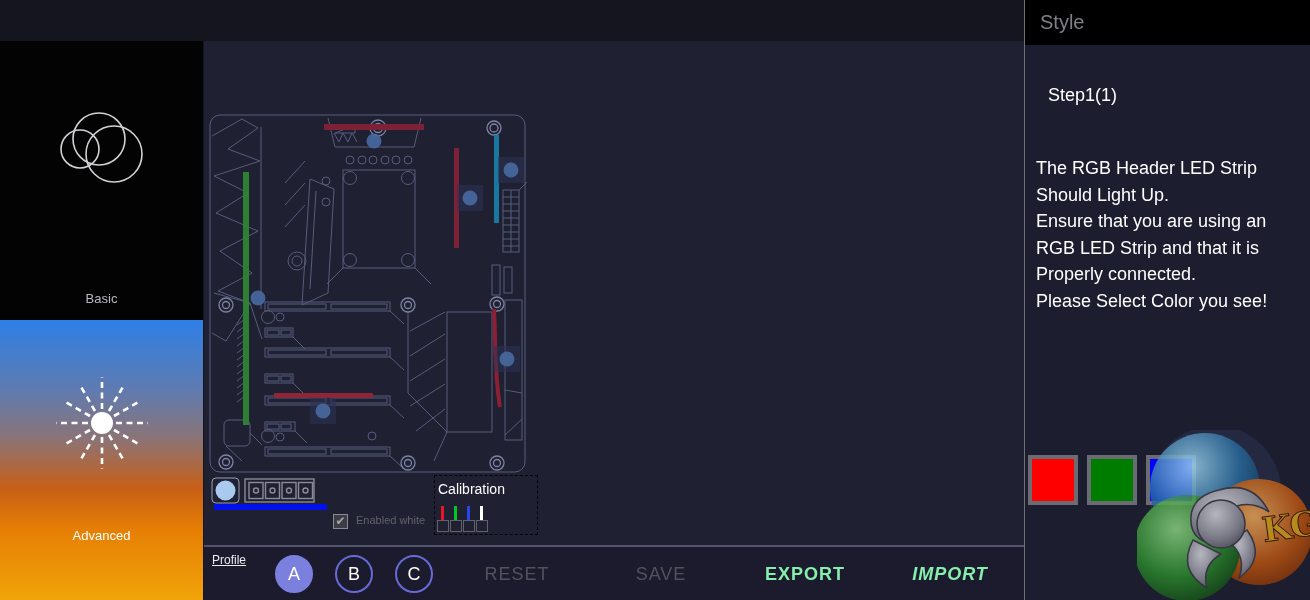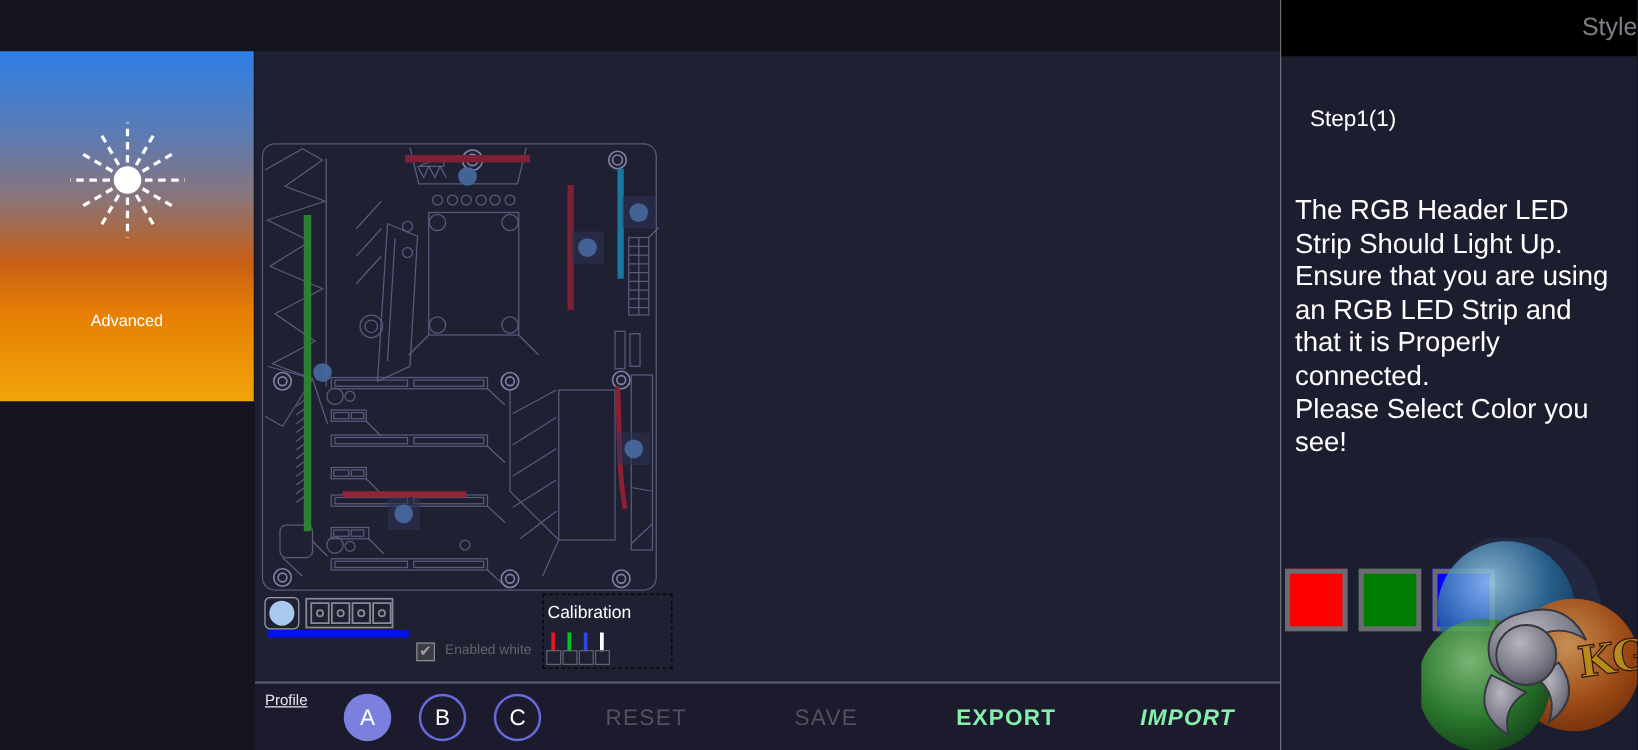--- a/index.html
+++ b/index.html
@@ -68,36 +68,46 @@
             font-family:"Liberation Sans",sans-serif; cursor:pointer; }
   .action.disabled { color:#52525e; cursor:default; }
   .action.enabled { color:#86efac; font-weight:bold; }
   .act-reset { left:313px; } .act-save { left:457px; }
   .act-export { left:601px; } .act-import { left:746px;font-style:italic; }
 
   
   .stylepanel { position:absolute; left:1024px; top:0; width:286px; height:600px;
                 background:#1d1d30; border-left:1px solid #6f6f78; overflow:hidden; }
   .sp-header { height:45px; background:#000; color:#7f7f88; font-size:20px;
-               line-height:45px; padding-left:15px;text-align:right; }
+               line-height:45px; padding-left:15px; }
   .sp-step { position:absolute; left:23px; top:85px; color:#fff; font-size:18px; }
   .sp-text { position:absolute; left:11px; top:155px; width:260px; color:#fff;
-             font-size:22px; line-height:26.5px; white-space:pre-line; }
+             font-size:18px; line-height:26.5px; white-space:pre-line; }
   .swatches { position:absolute; left:3px; top:455px; display:flex; gap:9px; }
   .swatch { width:50px; height:50px; border:4px solid #6b6b73; cursor:pointer; }
   .kg-watermark { position:absolute; left:112px; top:430px; opacity:.82;
                   pointer-events:none; }
 </style>
 </head>
 <body>
 
 <div class="screen">
 
 
   <aside class="sidebar">
+    <div class="side-item side-basic">
+      <svg class="side-icon" width="110" height="110" viewBox="0 0 110 110">
+        <g fill="none" stroke="#e9e9ef" stroke-width="1.6" opacity=".9">
+          <circle cx="52" cy="48" r="26"></circle>
+          <circle cx="33" cy="58" r="19"></circle>
+          <circle cx="67" cy="63" r="28"></circle>
+        </g>
+      </svg>
+      <div class="side-label">Basic</div>
+    </div>
     <div class="side-item side-advanced">
       <svg class="side-icon" width="110" height="110" viewBox="0 0 110 110">
         <g stroke="#fff" stroke-width="2.6" stroke-dasharray="6 4.5">
           <line x1="69" y1="55" x2="101" y2="55"></line>
             <line x1="67" y1="62" x2="93" y2="77"></line>
           <line x1="62" y1="67" x2="77" y2="93"></line>
             <line x1="55" y1="69" x2="55" y2="101"></line>
           <line x1="48" y1="67" x2="33" y2="93"></line>
             <line x1="43" y1="62" x2="17" y2="77"></line>
           <line x1="41" y1="55" x2="9" y2="55"></line>

